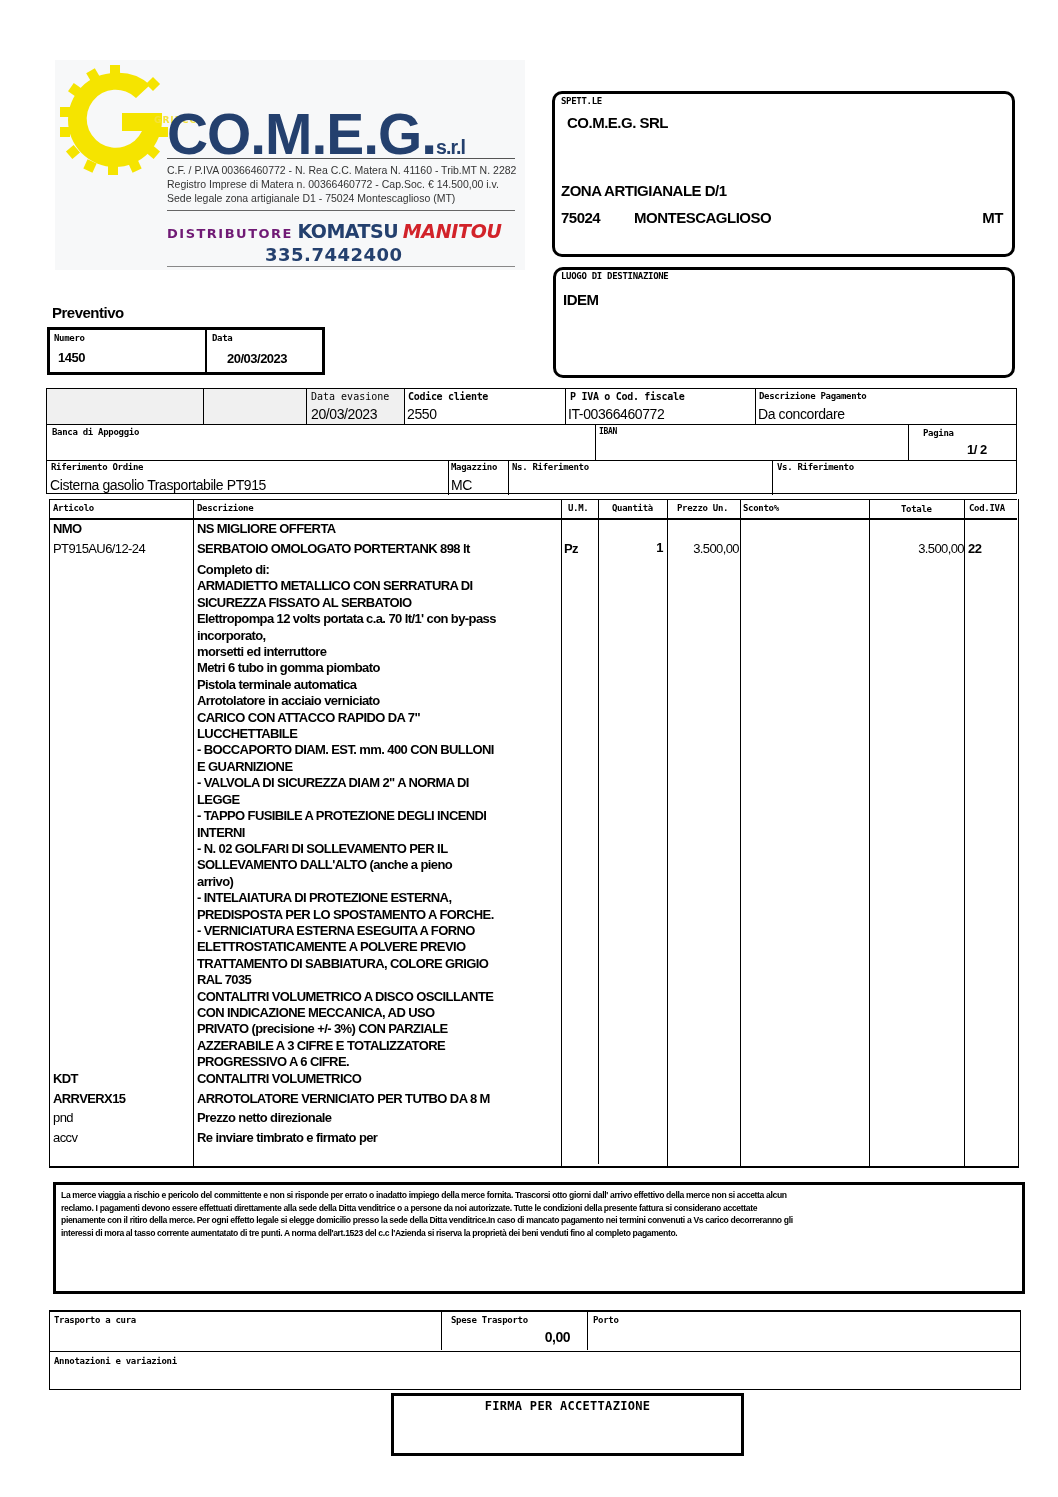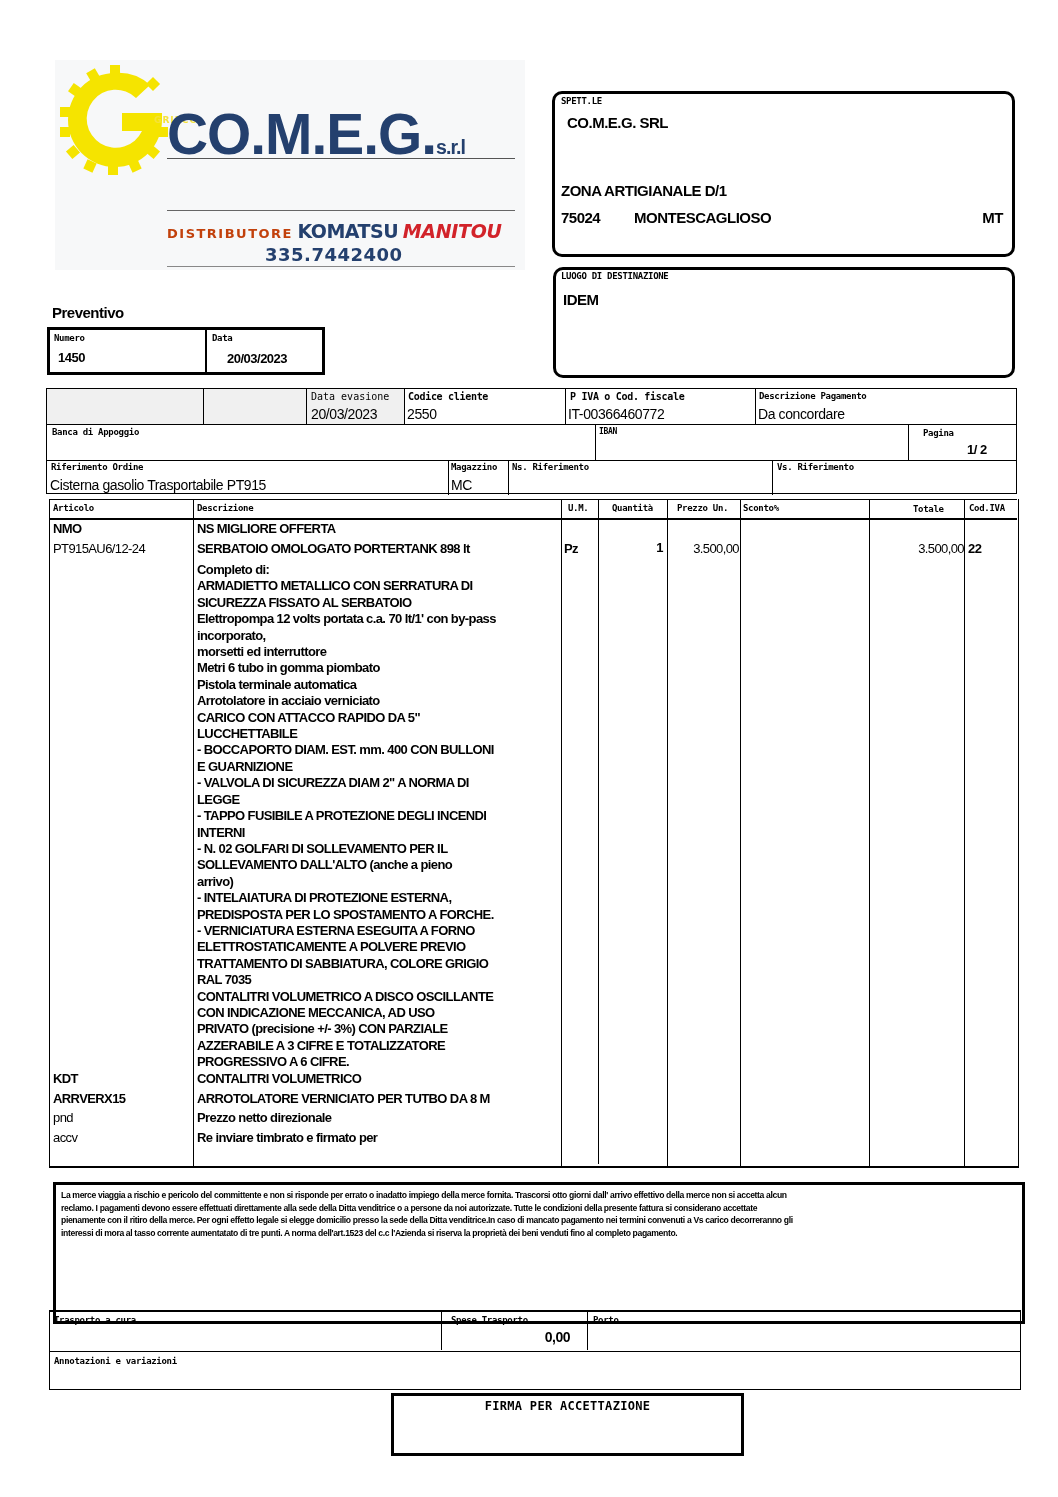--- a/index.html
+++ b/index.html
@@ -13,21 +13,21 @@
   
   #logo { left: 55px; top: 60px; width: 470px; height: 210px; background: #f7f8f9; }
   #logo .gear { position: absolute; left: 5px; top: 5px; width: 110px; height: 110px; }
   #logo .grieco { position: absolute; left: 68px; top: 55px; font-family: "DejaVu Sans", sans-serif; font-weight: bold; font-size: 9px; color: #f5e23a; letter-spacing: 1px; padding-left: 31px; }
   #logo .brand { position: absolute; left: 112px; top: 40px; font-family: "Liberation Sans", sans-serif; font-weight: bold; font-size: 58px; color: #24406e; letter-spacing: -1px; transform: scaleX(0.98); transform-origin: left; }
   #logo .srl { font-size: 20px; }
   #logo .rule1 { position: absolute; left: 112px; top: 98px; width: 348px; height: 1px; background: #555; }
   #logo .legal { position: absolute; left: 112px; top: 103px; font-family: "Liberation Sans", sans-serif; font-size: 10.5px; line-height: 14px; color: #333; white-space: nowrap; }
   #logo .rule2 { position: absolute; left: 112px; top: 150px; width: 348px; height: 1px; background: #666; }
   #logo .dist { position: absolute; left: 112px; top: 160px; width: 350px; white-space: nowrap; }
-  #logo .dist .d1 { font-family: "DejaVu Sans", sans-serif; font-weight: bold; font-size: 13px; color: #c2410c; letter-spacing: 1.5px; }
+  #logo .dist .d1 { font-family: "DejaVu Sans", sans-serif; font-weight: bold; font-size: 13px; color: #701a75; letter-spacing: 1.5px; }
   #logo .dist .d2 { font-family: "DejaVu Sans", sans-serif; font-weight: bold; font-size: 19px; color: #24406e; letter-spacing: -0.5px; }
   #logo .dist .d3 { font-family: "DejaVu Sans", sans-serif; font-weight: bold; font-style: italic; font-size: 19px; color: #d2232a; letter-spacing: -0.3px; }
   #logo .phone { position: absolute; left: 210px; top: 184px; font-family: "DejaVu Sans", sans-serif; font-weight: bold; font-size: 18px; color: #24406e; letter-spacing: 0.5px; }
   #logo .rule3 { position: absolute; left: 112px; top: 206px; width: 348px; height: 1px; background: #888; }
 
   
   .rbox { border: 3px solid #000; border-radius: 10px; }
   #spett { left: 552px; top: 91px; width: 463px; height: 166px; }
   #luogo { left: 553px; top: 267px; width: 462px; height: 111px; }
 
@@ -39,21 +39,21 @@
   
   .grid { border: 1px solid #000; }
   .vl { position: absolute; width: 1px; background: #000; }
   .hl { position: absolute; height: 1px; background: #000; }
 
   
   .itm { position: absolute; font-family: "Liberation Sans", sans-serif; font-size: 13px; font-weight: bold; letter-spacing: -0.6px; white-space: nowrap; line-height: 16.4px; }
   #desc-lines { position: absolute; left: 197px; top: 562px; }
   #desc-lines div { font-family: "Liberation Sans", sans-serif; font-size: 13px; font-weight: bold; letter-spacing: -0.6px; line-height: 16.4px; white-space: nowrap; }
 
-  #conditions { left: 53px; top: 1182px; width: 972px; height: 142px; border: 3px solid #000; padding: 4px 5px; }
+  #conditions { left: 53px; top: 1182px; width: 972px; height: 112px; border: 3px solid #000; padding: 4px 5px; }
   #conditions p { font-family: "Liberation Sans", sans-serif; font-size: 8.6px; font-weight: bold; line-height: 12.5px; letter-spacing: -0.35px; white-space: nowrap; }
 
   #footer { left: 49px; top: 1310px; width: 972px; height: 80px; border: 1px solid #000; border-top: 2px solid #000; }
 
   #firma { left: 391px; top: 1393px; width: 353px; height: 63px; border: 3px solid #000; }
   #firma .t { position: absolute; left: 0; width: 100%; top: 3px; text-align: center; font-family: "DejaVu Sans Mono", monospace; font-size: 12px; font-weight: bold; letter-spacing: 0.3px; }
 </style>
 </head>
 <body>
 
@@ -71,20 +71,25 @@
       <rect x="48" y="100" width="10" height="10"></rect>
       <rect x="70" y="96" width="10" height="10" transform="rotate(-25 75 101)"></rect>
       <rect x="88" y="82" width="10" height="10" transform="rotate(-50 93 87)"></rect>
       <rect x="98" y="62" width="10" height="10"></rect>
       <rect x="88" y="14" width="10" height="10" transform="rotate(45 93 19)"></rect>
     </g>
   </svg>
   <div class="grieco">GRIECO</div>
   <div class="brand"><span>CO.M.E.G.</span><span class="srl">s.r.l</span></div>
   <div class="rule1"></div>
+  <div class="legal">
+    <div>C.F. / P.IVA 00366460772 - N. Rea C.C. Matera N. 41160 - Trib.MT N. 2282</div>
+    <div>Registro Imprese di Matera n. 00366460772 - Cap.Soc. € 14.500,00 i.v.</div>
+    <div>Sede legale zona artigianale D1 - 75024 Montescaglioso (MT)</div>
+  </div>
   <div class="rule2"></div>
   <div class="dist">
     <span class="d1">DISTRIBUTORE</span>
     <span class="d2">KOMATSU</span>
     <span class="d3">MANITOU</span>
   </div>
   <div class="phone">335.7442400</div>
   <div class="rule3"></div>
 </div>
 
@@ -162,21 +167,21 @@
   <div class="vl" style="left:820px;top:0;height:669px;"></div>
   <div class="vl" style="left:915px;top:0;height:669px;"></div>
   <div class="vl" style="left:969px;top:0;height:669px;"></div>
 
   <div class="abs lbl" style="left:4px;top:4px;">Articolo</div>
   <div class="abs lbl" style="left:148px;top:4px;">Descrizione</div>
   <div class="abs lbl" style="left:519px;top:4px;">U.M.</div>
   <div class="abs lbl" style="left:563px;top:4px;">Quantità</div>
   <div class="abs lbl" style="left:628px;top:4px;">Prezzo Un.</div>
   <div class="abs lbl" style="left:694px;top:4px;">Sconto%</div>
-  <div class="abs lbl" style="left:852px;top:5px;margin-left:12px;">Totale</div>
+  <div class="abs lbl" style="left:852px;top:5px;">Totale</div>
   <div class="abs lbl" style="left:920px;top:4px;">Cod.IVA</div>
 </div>
 
 <div class="itm" style="left:53px;top:521px;">NMO</div>
 <div class="itm" style="left:197px;top:521px;">NS MIGLIORE OFFERTA</div>
 
 <div class="itm" style="left:53px;top:541px;font-weight:normal;">PT915AU6/12-24</div>
 <div class="itm" style="left:197px;top:541px;">SERBATOIO OMOLOGATO PORTERTANK 898 lt</div>
 <div class="itm" style="left:564px;top:541px;">Pz</div>
 <div class="itm" style="left:600px;top:540px;width:63px;text-align:right;">1</div>
@@ -187,21 +192,21 @@
 <div id="desc-lines">
     <div>Completo di:</div>
     <div>ARMADIETTO METALLICO CON SERRATURA DI</div>
     <div>SICUREZZA FISSATO AL SERBATOIO</div>
     <div>Elettropompa 12 volts portata c.a. 70 lt/1' con by-pass</div>
     <div>incorporato,</div>
     <div>morsetti ed interruttore</div>
     <div>Metri 6 tubo in gomma piombato</div>
     <div>Pistola terminale automatica</div>
     <div>Arrotolatore in acciaio verniciato</div>
-    <div>CARICO CON ATTACCO RAPIDO DA 5"</div>
+    <div>CARICO CON ATTACCO RAPIDO DA 7"</div>
     <div>LUCCHETTABILE</div>
     <div>- BOCCAPORTO DIAM. EST. mm. 400 CON BULLONI</div>
     <div>E GUARNIZIONE</div>
     <div>- VALVOLA DI SICUREZZA DIAM 2" A NORMA DI</div>
     <div>LEGGE</div>
     <div>- TAPPO FUSIBILE A PROTEZIONE DEGLI INCENDI</div>
     <div>INTERNI</div>
     <div>- N. 02 GOLFARI DI SOLLEVAMENTO PER IL</div>
     <div>SOLLEVAMENTO DALL'ALTO (anche a pieno</div>
     <div>arrivo)</div>

